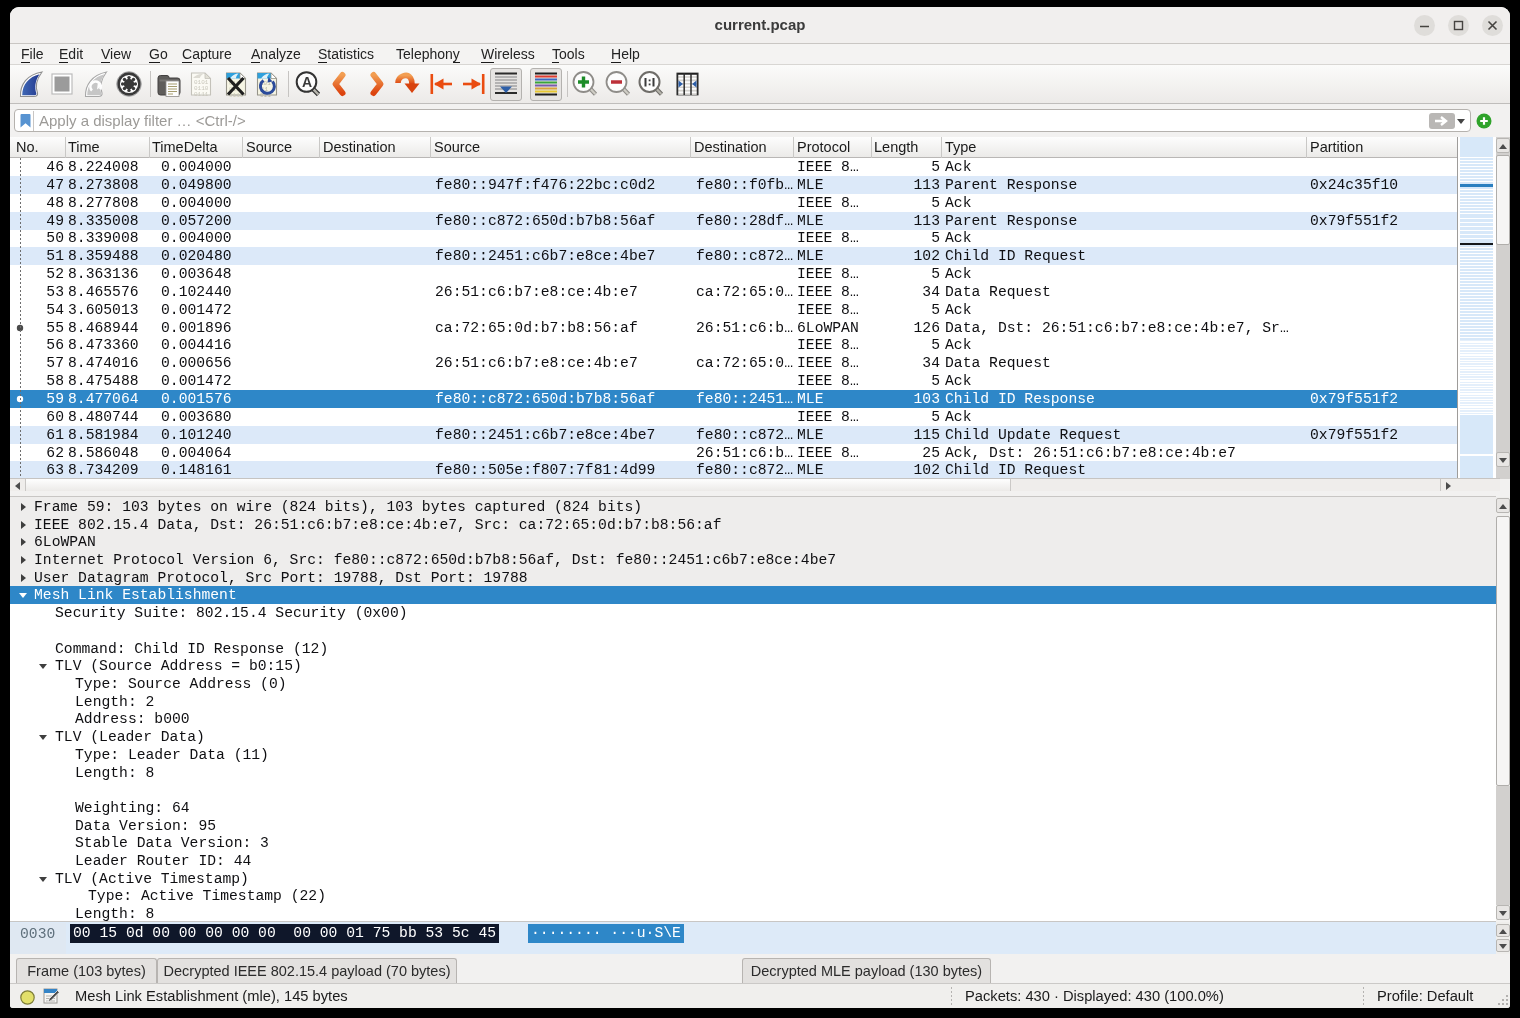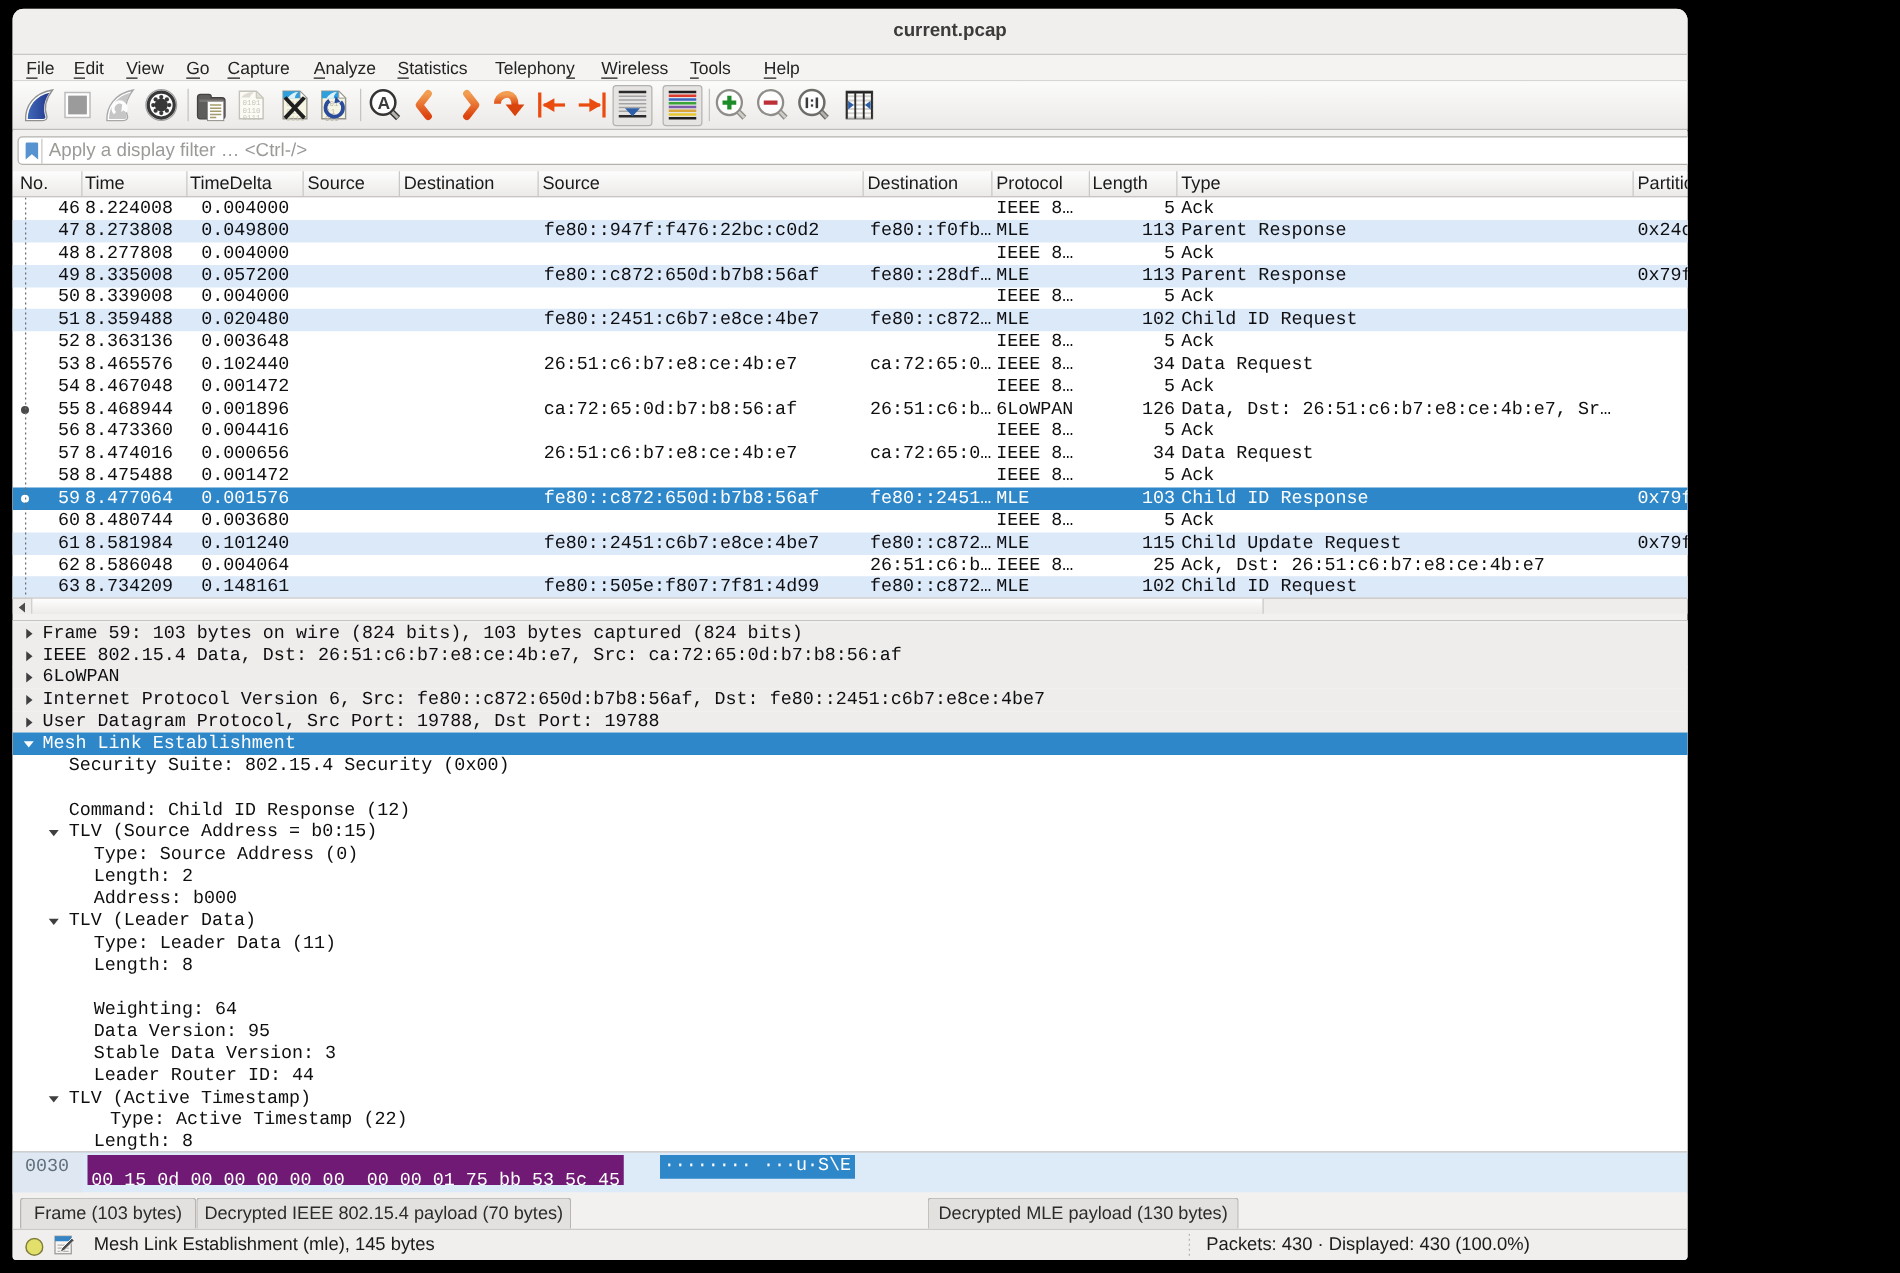--- a/index.html
+++ b/index.html
@@ -1,15 +1,15 @@
 <!DOCTYPE html>
 <html><head><meta charset="utf-8"><style>
 html,body{margin:0;padding:0;background:#000;width:1520px;height:1018px;overflow:hidden}
 *{box-sizing:border-box}
-#win{position:absolute;left:10px;top:7px;width:1340px;height:1001px;background:#f2f1f0;border-radius:9px 9px 3px 3px;overflow:hidden;font-family:"Liberation Sans",sans-serif}
+#win{position:absolute;left:10px;top:7px;width:1500px;height:1001px;background:#f2f1f0;border-radius:9px 9px 3px 3px;overflow:hidden;font-family:"Liberation Sans",sans-serif}
 .abs{position:absolute}
 
 #titlebar{left:0;top:0;width:1500px;height:37px;background:#f1efee;border-bottom:1px solid #c9c6c3}
 #title{width:100%;text-align:center;top:9px;font-size:15px;font-weight:bold;color:#3b3b3b}
 .winbtn{top:8px;width:21px;height:21px;border-radius:11px;background:#dfddda}
 
 #menubar{left:0;top:37px;width:1500px;height:21px;background:#f4f3f2;border-bottom:1px solid #d8d6d3;font-size:14px;color:#232323}
 .mi{position:absolute;top:2px}
 .mi u{text-decoration:none;border-bottom:1.5px solid #1a1a1a}
 
@@ -353,21 +353,21 @@
   </div>
   <div id="plist" class="abs">
     <div class="prow" style="top:0px"><span class="cno">46</span><span class="ctime">8.224008</span><span class="cdelta">0.004000</span><span class="cpro">IEEE 8…</span><span class="clen">5</span><span class="cinfo">Ack</span></div>
     <div class="prow bl" style="top:18px"><span class="cno">47</span><span class="ctime">8.273808</span><span class="cdelta">0.049800</span><span class="csrc">fe80::947f:f476:22bc:c0d2</span><span class="cdst">fe80::f0fb…</span><span class="cpro">MLE</span><span class="clen">113</span><span class="cinfo">Parent Response</span><span class="cpart">0x24c35f10</span></div>
     <div class="prow" style="top:36px"><span class="cno">48</span><span class="ctime">8.277808</span><span class="cdelta">0.004000</span><span class="cpro">IEEE 8…</span><span class="clen">5</span><span class="cinfo">Ack</span></div>
     <div class="prow bl" style="top:54px"><span class="cno">49</span><span class="ctime">8.335008</span><span class="cdelta">0.057200</span><span class="csrc">fe80::c872:650d:b7b8:56af</span><span class="cdst">fe80::28df…</span><span class="cpro">MLE</span><span class="clen">113</span><span class="cinfo">Parent Response</span><span class="cpart">0x79f551f2</span></div>
     <div class="prow" style="top:71px"><span class="cno">50</span><span class="ctime">8.339008</span><span class="cdelta">0.004000</span><span class="cpro">IEEE 8…</span><span class="clen">5</span><span class="cinfo">Ack</span></div>
     <div class="prow bl" style="top:89px"><span class="cno">51</span><span class="ctime">8.359488</span><span class="cdelta">0.020480</span><span class="csrc">fe80::2451:c6b7:e8ce:4be7</span><span class="cdst">fe80::c872…</span><span class="cpro">MLE</span><span class="clen">102</span><span class="cinfo">Child ID Request</span></div>
     <div class="prow" style="top:107px"><span class="cno">52</span><span class="ctime">8.363136</span><span class="cdelta">0.003648</span><span class="cpro">IEEE 8…</span><span class="clen">5</span><span class="cinfo">Ack</span></div>
     <div class="prow" style="top:125px"><span class="cno">53</span><span class="ctime">8.465576</span><span class="cdelta">0.102440</span><span class="csrc">26:51:c6:b7:e8:ce:4b:e7</span><span class="cdst">ca:72:65:0…</span><span class="cpro">IEEE 8…</span><span class="clen">34</span><span class="cinfo">Data Request</span></div>
-    <div class="prow" style="top:143px"><span class="cno">54</span><span class="ctime">8.467048</span><span class="cdelta">0.001472</span><span class="cpro">IEEE 8…</span><span class="clen">5</span><span class="cinfo">Ack</span></div>
+    <div class="prow" style="top:143px"><span class="cno">54</span><span class="ctime">3.605013</span><span class="cdelta">0.001472</span><span class="cpro">IEEE 8…</span><span class="clen">5</span><span class="cinfo">Ack</span></div>
     <div class="prow" style="top:161px"><span class="cno">55</span><span class="ctime">8.468944</span><span class="cdelta">0.001896</span><span class="csrc">ca:72:65:0d:b7:b8:56:af</span><span class="cdst">26:51:c6:b…</span><span class="cpro">6LoWPAN</span><span class="clen">126</span><span class="cinfo">Data, Dst: 26:51:c6:b7:e8:ce:4b:e7, Sr…</span></div>
     <div class="prow" style="top:178px"><span class="cno">56</span><span class="ctime">8.473360</span><span class="cdelta">0.004416</span><span class="cpro">IEEE 8…</span><span class="clen">5</span><span class="cinfo">Ack</span></div>
     <div class="prow" style="top:196px"><span class="cno">57</span><span class="ctime">8.474016</span><span class="cdelta">0.000656</span><span class="csrc">26:51:c6:b7:e8:ce:4b:e7</span><span class="cdst">ca:72:65:0…</span><span class="cpro">IEEE 8…</span><span class="clen">34</span><span class="cinfo">Data Request</span></div>
     <div class="prow" style="top:214px"><span class="cno">58</span><span class="ctime">8.475488</span><span class="cdelta">0.001472</span><span class="cpro">IEEE 8…</span><span class="clen">5</span><span class="cinfo">Ack</span></div>
     <div class="prow sel" style="top:232px"><span class="cno">59</span><span class="ctime">8.477064</span><span class="cdelta">0.001576</span><span class="csrc">fe80::c872:650d:b7b8:56af</span><span class="cdst">fe80::2451…</span><span class="cpro">MLE</span><span class="clen">103</span><span class="cinfo">Child ID Response</span><span class="cpart">0x79f551f2</span></div>
     <div class="prow" style="top:250px"><span class="cno">60</span><span class="ctime">8.480744</span><span class="cdelta">0.003680</span><span class="cpro">IEEE 8…</span><span class="clen">5</span><span class="cinfo">Ack</span></div>
     <div class="prow bl" style="top:268px"><span class="cno">61</span><span class="ctime">8.581984</span><span class="cdelta">0.101240</span><span class="csrc">fe80::2451:c6b7:e8ce:4be7</span><span class="cdst">fe80::c872…</span><span class="cpro">MLE</span><span class="clen">115</span><span class="cinfo">Child Update Request</span><span class="cpart">0x79f551f2</span></div>
     <div class="prow" style="top:286px"><span class="cno">62</span><span class="ctime">8.586048</span><span class="cdelta">0.004064</span><span class="cdst">26:51:c6:b…</span><span class="cpro">IEEE 8…</span><span class="clen">25</span><span class="cinfo">Ack, Dst: 26:51:c6:b7:e8:ce:4b:e7</span></div>
     <div class="prow bl" style="top:303px"><span class="cno">63</span><span class="ctime">8.734209</span><span class="cdelta">0.148161</span><span class="csrc">fe80::505e:f807:7f81:4d99</span><span class="cdst">fe80::c872…</span><span class="cpro">MLE</span><span class="clen">102</span><span class="cinfo">Child ID Request</span></div>
     <svg class="abs" style="left:5px;top:165px" width="10" height="10">
@@ -443,21 +443,21 @@
       </div>
     <div class="abs sbthumb" style="left:0px;top:19px;width:14px;height:270px"></div>
     <div class="abs sbtrack" style="left:0px;top:289px;width:14px;height:119px"></div>
     <div class="abs sbbtn" style="left:0;top:408px;width:14px;height:15px">
         <i class="arr-d"></i>
       </div>
   </div>
   <div id="hexpane" class="abs">
     <div class="abs" style="left:0px;top:1px;width:56px;height:32px;background:#dfe8f2"></div>
     <div class="abs" style="left:10px;top:3px;height:19px;line-height:19px;color:#5f707c">0030</div>
-    <div class="abs" style="left:60px;top:2px;height:19px;line-height:19px;background:#701a75;color:#fff;padding:12px 3px;white-space:pre">00 15 0d 00 00 00 00 00  00 00 01 75 bb 53 5c 45</div>
+    <div class="abs" style="left:60px;top:2px;height:19px;line-height:19px;background:#0f172a;color:#fff;padding:0 3px;white-space:pre">00 15 0d 00 00 00 00 00  00 00 01 75 bb 53 5c 45</div>
     <div class="abs" style="left:518px;top:2px;height:19px;line-height:19px;background:#2e87c8;color:#fff;padding:0 3px;white-space:pre">········ ···u·S\E</div>
   </div>
   <div id="hexscroll" class="abs">
     <div class="abs sbbtn" style="left:0;top:2px;width:14px;height:13px">
         <i class="arr-u" style="margin-top:4px"></i>
       </div>
     <div class="abs sbbtn" style="left:0;top:17px;width:14px;height:13px">
         <i class="arr-d" style="margin-top:4px"></i>
       </div>
   </div>

